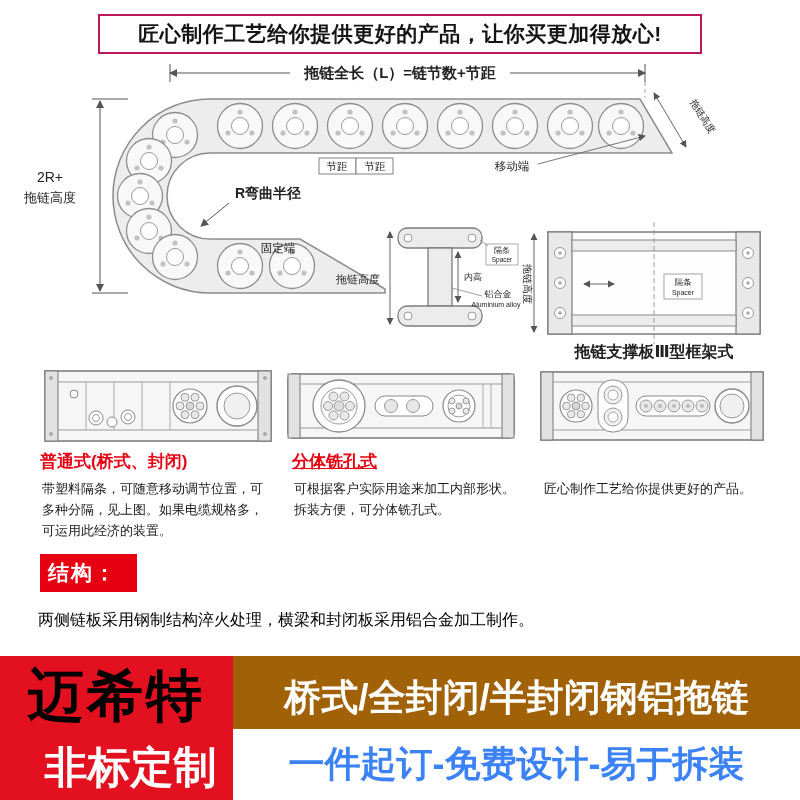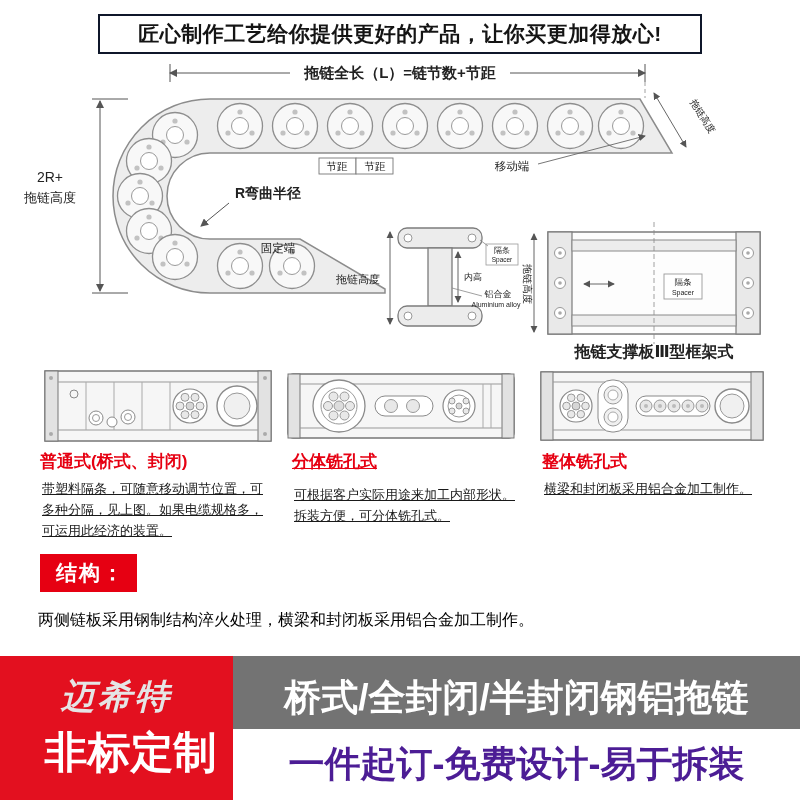--- a/index.html
+++ b/index.html
@@ -2,55 +2,55 @@
 <html><head>
 <meta charset="utf-8">
 <style>
   * { margin:0; padding:0; box-sizing:border-box; }
   html,body { width:800px; height:800px; background:#fff;
     font-family:"Liberation Sans","DejaVu Sans",sans-serif; }
   .page { position:relative; width:800px; height:800px; background:#fff; overflow:hidden; }
   .abs { position:absolute; }
 
   .slogan-box { left:98px; top:14px; width:604px; height:40px;
-    border:2px solid #0f172a; display:flex; align-items:center; justify-content:center;
+    border:2px solid #be185d; display:flex; align-items:center; justify-content:center;
     font-size:21px; font-weight:bold; color:#141414; letter-spacing:0.5px; }
 
   .diagram { left:0; top:56px; }
   .diagram text { fill:#222; font-family:"Liberation Sans","DejaVu Sans",sans-serif; }
 
   .prod-svg1 { left:44px;  top:368px; }
   .prod-svg2 { left:287px; top:368px; }
   .prod-svg3 { left:540px; top:368px; }
 
   .prod-name { top:450px; font-size:17px; font-weight:bold; color:#e60012; text-align:left; }
   .pn1 { left:40px;  width:236px; }
   .pn2 { left:292px; width:218px;text-decoration:underline; }
   .pn3 { left:542px; width:220px; }
 
-  .prod-desc { top:478px; font-size:13px; line-height:21px; color:#1a1a1a;text-decoration:underline; }
+  .prod-desc { top:478px; font-size:13px; line-height:21px; color:#1a1a1a; }
   .pd1 { left:42px;  width:232px; }
-  .pd2 { left:294px; width:224px;margin-top:6px; }
+  .pd2 { left:294px; width:224px; }
   .pd3 { left:544px; width:224px; }
 
   .structure-tag { left:40px; top:554px; width:97px; height:38px; background:#e60012;
     display:flex; align-items:center; }
-  .structure-tag span { color:#fff; font-size:21px; font-weight:bold; letter-spacing:2px; padding-left:16px; }
+  .structure-tag span { color:#fff; font-size:21px; font-weight:bold; letter-spacing:2px; padding-left:8px; }
   .structure-body { left:38px; top:610px; width:748px; font-size:16px; color:#000; }
 
   .footer-red { left:0; top:656px; width:233px; height:144px; background:#e3101f;
     display:flex; flex-direction:column; align-items:center; justify-content:center; gap:4px; }
-  .footer-red .l1 { color:#e5e5e5; font-size:34px; font-weight:800; letter-spacing:3px;font-style:italic; }
+  .footer-red .l1 { color:#000000; font-size:56px; font-weight:800; letter-spacing:3px; }
   .footer-red .l2 { color:#fff; font-size:43px; font-weight:800;margin-left:28px; }
-  .footer-blue { left:233px; top:656px; width:567px; height:84px; background:#737373;
+  .footer-blue { left:233px; top:656px; width:567px; height:84px; background:#a16207;
     display:flex; align-items:center; justify-content:center;
     color:#fff; font-size:37px; font-weight:800; }
   .footer-white { left:233px; top:729px; width:567px; height:71px; background:#fff;
     display:flex; align-items:center; justify-content:center;
-    color:#4c1d95; font-size:36px; font-weight:800; }
+    color:#3b82f6; font-size:36px; font-weight:800; }
 </style>
 </head>
 <body>
 
 <div class="page">
 
   <div class="abs slogan-box">
     <span>匠心制作工艺给你提供更好的产品，让你买更加得放心!</span>
   </div>
 
@@ -251,25 +251,24 @@
     <circle cx="148" cy="38" r="6" fill="#e8e8e8" stroke="#999"></circle>
       <circle cx="148" cy="38" r="2" fill="#bbb"></circle>
     <circle cx="162" cy="38" r="6" fill="#e8e8e8" stroke="#999"></circle>
       <circle cx="162" cy="38" r="2" fill="#bbb"></circle>
     <circle cx="192" cy="38" r="17" fill="#fff" stroke="#8a8a8a" stroke-width="1.4"></circle>
     <circle cx="192" cy="38" r="12" fill="#f0f0f0" stroke="#999"></circle>
   </svg>
 
   <div class="abs prod-name pn1">普通式(桥式、封闭)</div>
   <div class="abs prod-name pn2">分体铣孔式</div>
-  <div class="abs prod-name pn3">整体铣孔式</div>
 
   <div class="abs prod-desc pd1">带塑料隔条，可随意移动调节位置，可多种分隔，见上图。如果电缆规格多，可运用此经济的装置。</div>
   <div class="abs prod-desc pd2">可根据客户实际用途来加工内部形状。拆装方便，可分体铣孔式。</div>
-  <div class="abs prod-desc pd3">横梁和封闭板采用铝合金加工制作。</div>
+  <div class="abs prod-desc pd3">匠心制作工艺给你提供更好的产品。</div>
 
   <div class="abs structure-tag">
     <span>结构：</span>
   </div>
   <div class="abs structure-body">两侧链板采用钢制结构淬火处理，横梁和封闭板采用铝合金加工制作。</div>
 
   <div class="abs footer-red">
     <div class="l1">迈希特</div>
     <div class="l2">非标定制</div>
   </div>

